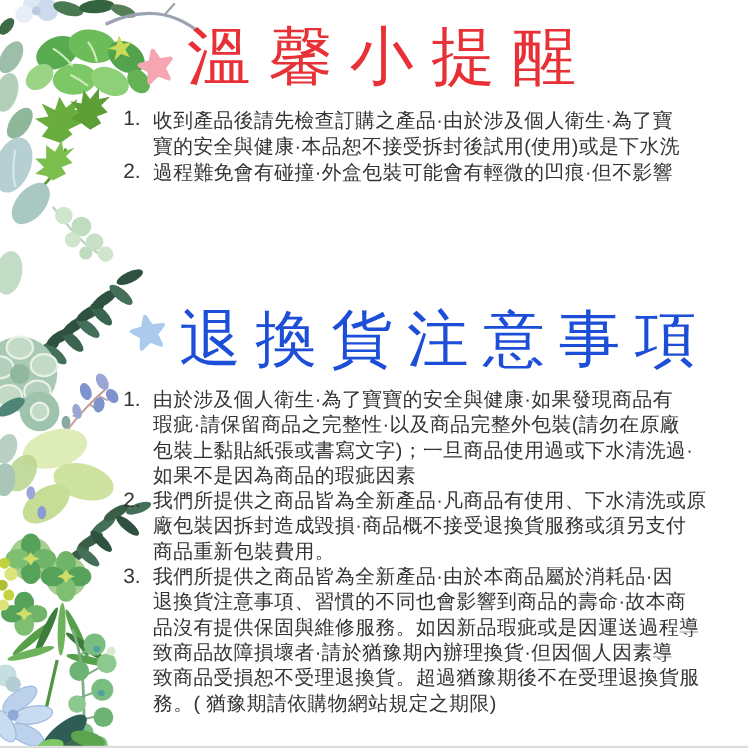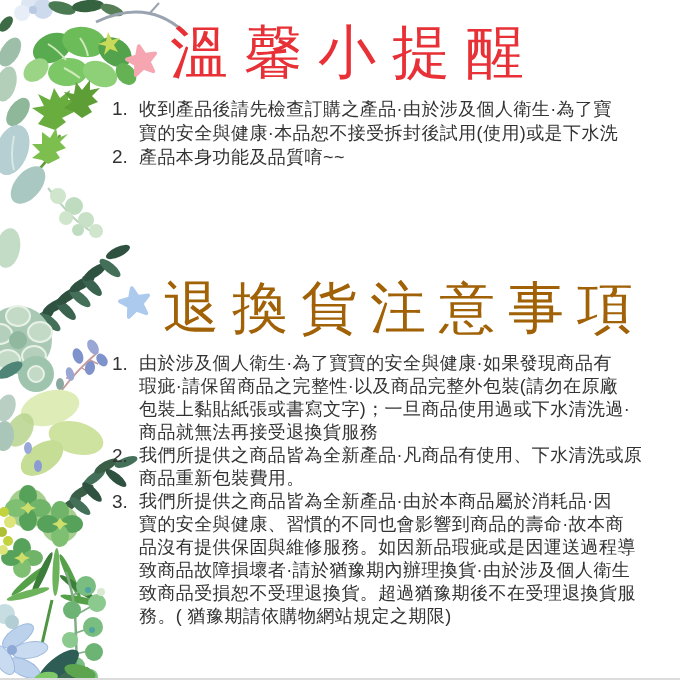--- a/index.html
+++ b/index.html
@@ -12,21 +12,21 @@
   }
   .border-art{position:absolute;left:0;top:0;}
   .bottom-rule{position:absolute;left:0;bottom:0;width:680px;height:2px;background:#dcdcdc;}
 
   .title{
     position:absolute;margin:0;
     font-weight:400;white-space:nowrap;
     font-family:"Liberation Sans","DejaVu Sans",sans-serif;
   }
   .title-red{left:170px;top:20px;font-size:58px;line-height:64px;letter-spacing:16px;color:#e73136;}
-  .title-blue{left:163px;top:276px;font-size:56px;line-height:64px;letter-spacing:13px;color:#a16207;}
+  .title-blue{left:163px;top:276px;font-size:56px;line-height:64px;letter-spacing:13px;color:#1d4ed8;}
   .star{position:absolute;}
   .star-pink{left:123px;top:42px;}
   .star-blue{left:116px;top:284px;}
 
   .list{position:absolute;left:112px;width:560px;color:#333333;}
   .list-1{top:97px;}
   .list-2{top:352px;}
   .item{display:flex;align-items:flex-start;}
   .num{flex:none;width:27px;font-size:19px;}
   .lines{flex:1;min-width:0;}
@@ -219,54 +219,55 @@
     <div class="item">
       <div class="num">1.</div>
       <div class="lines">
         <div class="tline">收到產品後請先檢查訂購之產品·由於涉及個人衛生·為了寶</div>
         <div class="tline">寶的安全與健康·本品恕不接受拆封後試用(使用)或是下水洗</div>
       </div>
     </div>
     <div class="item">
       <div class="num">2.</div>
       <div class="lines">
-        <div class="tline">產品本身功能及品質唷~~</div>
+        <div class="tline">過程難免會有碰撞·外盒包裝可能會有輕微的凹痕·但不影響</div>
       </div>
     </div>
   </div>
 
   <svg class="star star-blue" width="38" height="38" viewBox="-20 -20 40 40">
     <polygon points="0,-16 4.2,-5.8 15.2,-5 6.8,2.2 9.4,13 0,7.1 -9.4,13 -6.8,2.2 -15.2,-5 -4.2,-5.8" stroke="#accaee" stroke-width="4" stroke-linejoin="round" transform="rotate(-12)" fill="#accaee"></polygon>
   </svg>
   <h2 class="title title-blue">退換貨注意事項</h2>
 
   <div class="list list-2">
     <div class="item">
       <div class="num">1.</div>
       <div class="lines">
         <div class="tline">由於涉及個人衛生·為了寶寶的安全與健康·如果發現商品有</div>
         <div class="tline">瑕疵·請保留商品之完整性·以及商品完整外包裝(請勿在原廠</div>
         <div class="tline">包裝上黏貼紙張或書寫文字)；一旦商品使用過或下水清洗過·</div>
-        <div class="tline">商品就無法再接受退換貨服務</div>
+        <div class="tline">如果不是因為商品的瑕疵因素</div>
       </div>
     </div>
     <div class="item">
       <div class="num">2.</div>
       <div class="lines">
         <div class="tline">我們所提供之商品皆為全新產品·凡商品有使用、下水清洗或原</div>
+        <div class="tline">廠包裝因拆封造成毀損·商品概不接受退換貨服務或須另支付</div>
         <div class="tline">商品重新包裝費用。</div>
       </div>
     </div>
     <div class="item">
       <div class="num">3.</div>
       <div class="lines">
         <div class="tline">我們所提供之商品皆為全新產品·由於本商品屬於消耗品·因</div>
-        <div class="tline">寶的安全與健康、習慣的不同也會影響到商品的壽命·故本商</div>
+        <div class="tline">退換貨注意事項、習慣的不同也會影響到商品的壽命·故本商</div>
         <div class="tline">品沒有提供保固與維修服務。如因新品瑕疵或是因運送過程導</div>
-        <div class="tline">致商品故障損壞者·請於猶豫期內辦理換貨·由於涉及個人衛生</div>
+        <div class="tline">致商品故障損壞者·請於猶豫期內辦理換貨·但因個人因素導</div>
         <div class="tline">致商品受損恕不受理退換貨。超過猶豫期後不在受理退換貨服</div>
         <div class="tline">務。( 猶豫期請依購物網站規定之期限)</div>
       </div>
     </div>
   </div>
 
   <div class="bottom-rule"></div>
 </div>
 
 </body></html>

